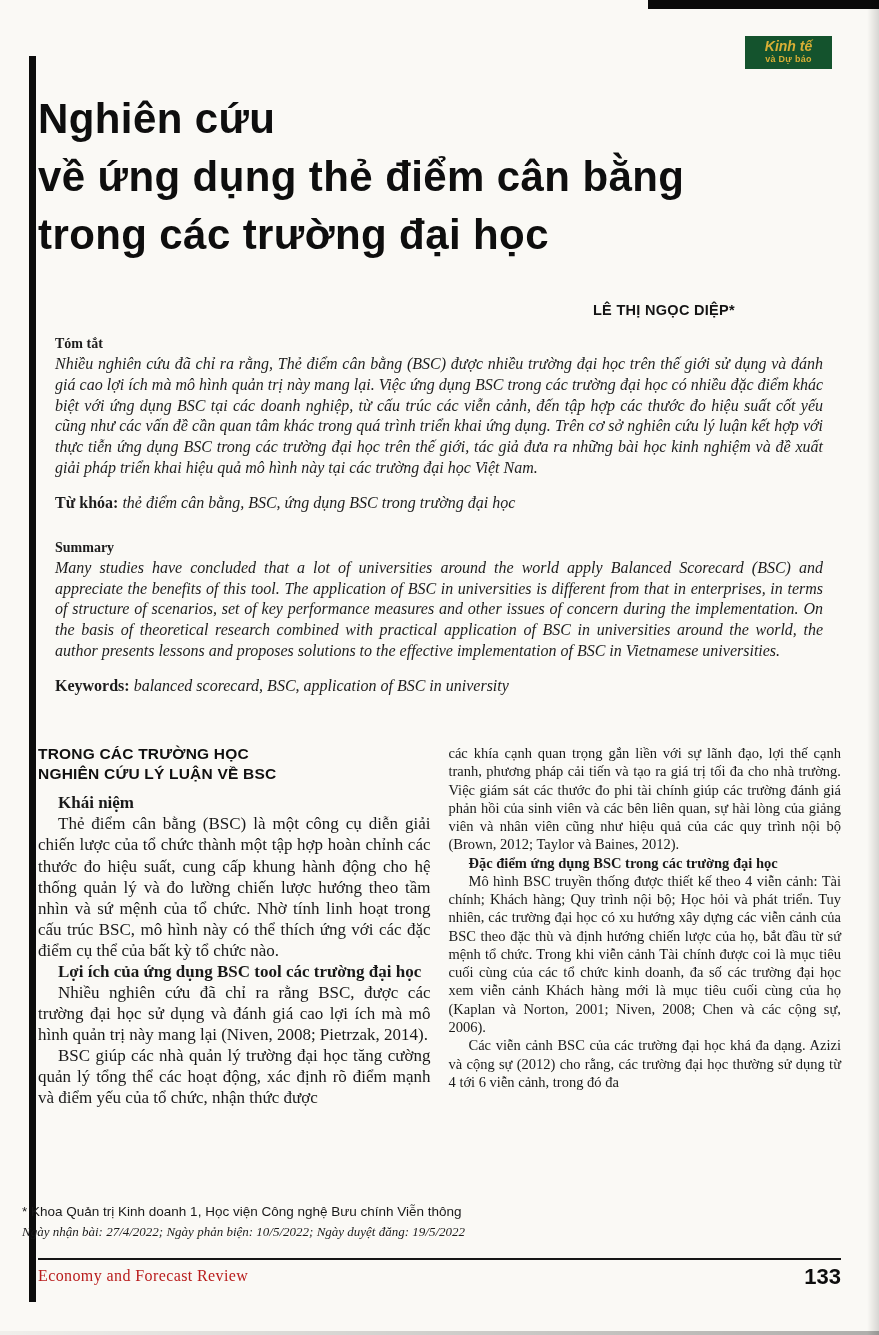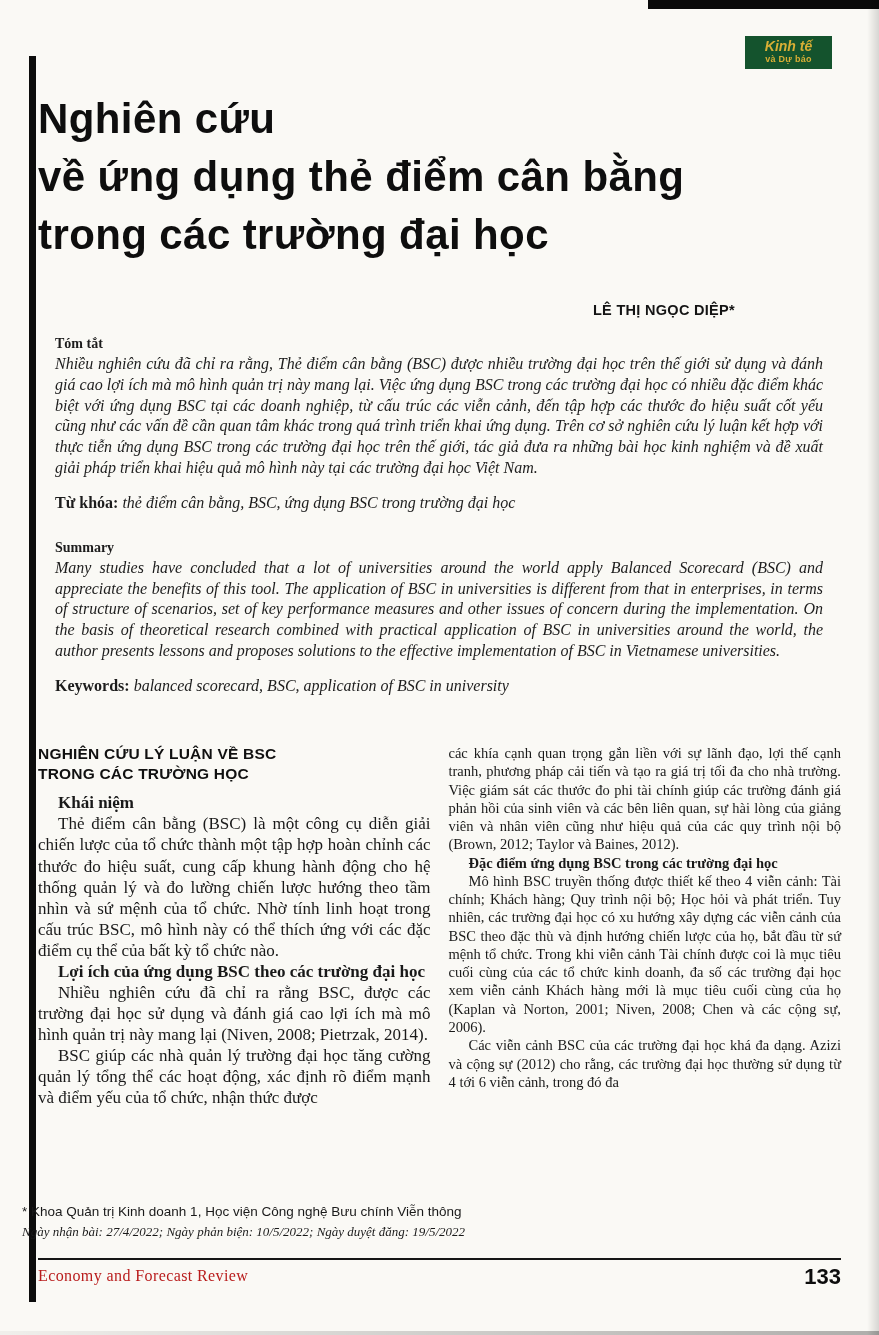--- a/index.html
+++ b/index.html
@@ -130,26 +130,26 @@
     <p class="keywords">
       <span class="kw-label">Keywords:</span>
       <span class="kw-text">balanced scorecard, BSC, application of BSC in university</span>
     </p>
   </div>
 
   <div class="columns">
 
     <div class="col col-left">
       <h2 class="section-heading">
+        <span>TRONG CÁC TRƯỜNG HỌC</span>
         <span>NGHIÊN CỨU LÝ LUẬN VỀ BSC</span>
-        <span>TRONG CÁC TRƯỜNG HỌC</span>
       </h2>
       <p class="subhead">Khái niệm</p>
       <p>Thẻ điểm cân bằng (BSC) là một công cụ diễn giải chiến lược của tổ chức thành một tập hợp hoàn chỉnh các thước đo hiệu suất, cung cấp khung hành động cho hệ thống quản lý và đo lường chiến lược hướng theo tầm nhìn và sứ mệnh của tổ chức. Nhờ tính linh hoạt trong cấu trúc BSC, mô hình này có thể thích ứng với các đặc điểm cụ thể của bất kỳ tổ chức nào.</p>
-      <p class="subhead">Lợi ích của ứng dụng BSC theo các trường đại học</p>
+      <p class="subhead">Lợi ích của ứng dụng BSC tool các trường đại học</p>
       <p>Nhiều nghiên cứu đã chỉ ra rằng BSC, được các trường đại học sử dụng và đánh giá cao lợi ích mà mô hình quản trị này mang lại (Niven, 2008; Pietrzak, 2014).</p>
       <p>BSC giúp các nhà quản lý trường đại học tăng cường quản lý tổng thể các hoạt động, xác định rõ điểm mạnh và điểm yếu của tổ chức, nhận thức được</p>
     </div>
 
     <div class="col col-right">
       <p class="noindent">các khía cạnh quan trọng gắn liền với sự lãnh đạo, lợi thế cạnh tranh, phương pháp cải tiến và tạo ra giá trị tối đa cho nhà trường. Việc giám sát các thước đo phi tài chính giúp các trường đánh giá phản hồi của sinh viên và các bên liên quan, sự hài lòng của giảng viên và nhân viên cũng như hiệu quả của các quy trình nội bộ (Brown, 2012; Taylor và Baines, 2012).</p>
       <p class="subhead">Đặc điểm ứng dụng BSC trong các trường đại học</p>
       <p>Mô hình BSC truyền thống được thiết kế theo 4 viễn cảnh: Tài chính; Khách hàng; Quy trình nội bộ; Học hỏi và phát triển. Tuy nhiên, các trường đại học có xu hướng xây dựng các viễn cảnh của BSC theo đặc thù và định hướng chiến lược của họ, bắt đầu từ sứ mệnh tổ chức. Trong khi viễn cảnh Tài chính được coi là mục tiêu cuối cùng của các tổ chức kinh doanh, đa số các trường đại học xem viễn cảnh Khách hàng mới là mục tiêu cuối cùng của họ (Kaplan và Norton, 2001; Niven, 2008; Chen và các cộng sự, 2006).</p>
       <p>Các viễn cảnh BSC của các trường đại học khá đa dạng. Azizi và cộng sự (2012) cho rằng, các trường đại học thường sử dụng từ 4 tới 6 viễn cảnh, trong đó đa</p>
     </div>

